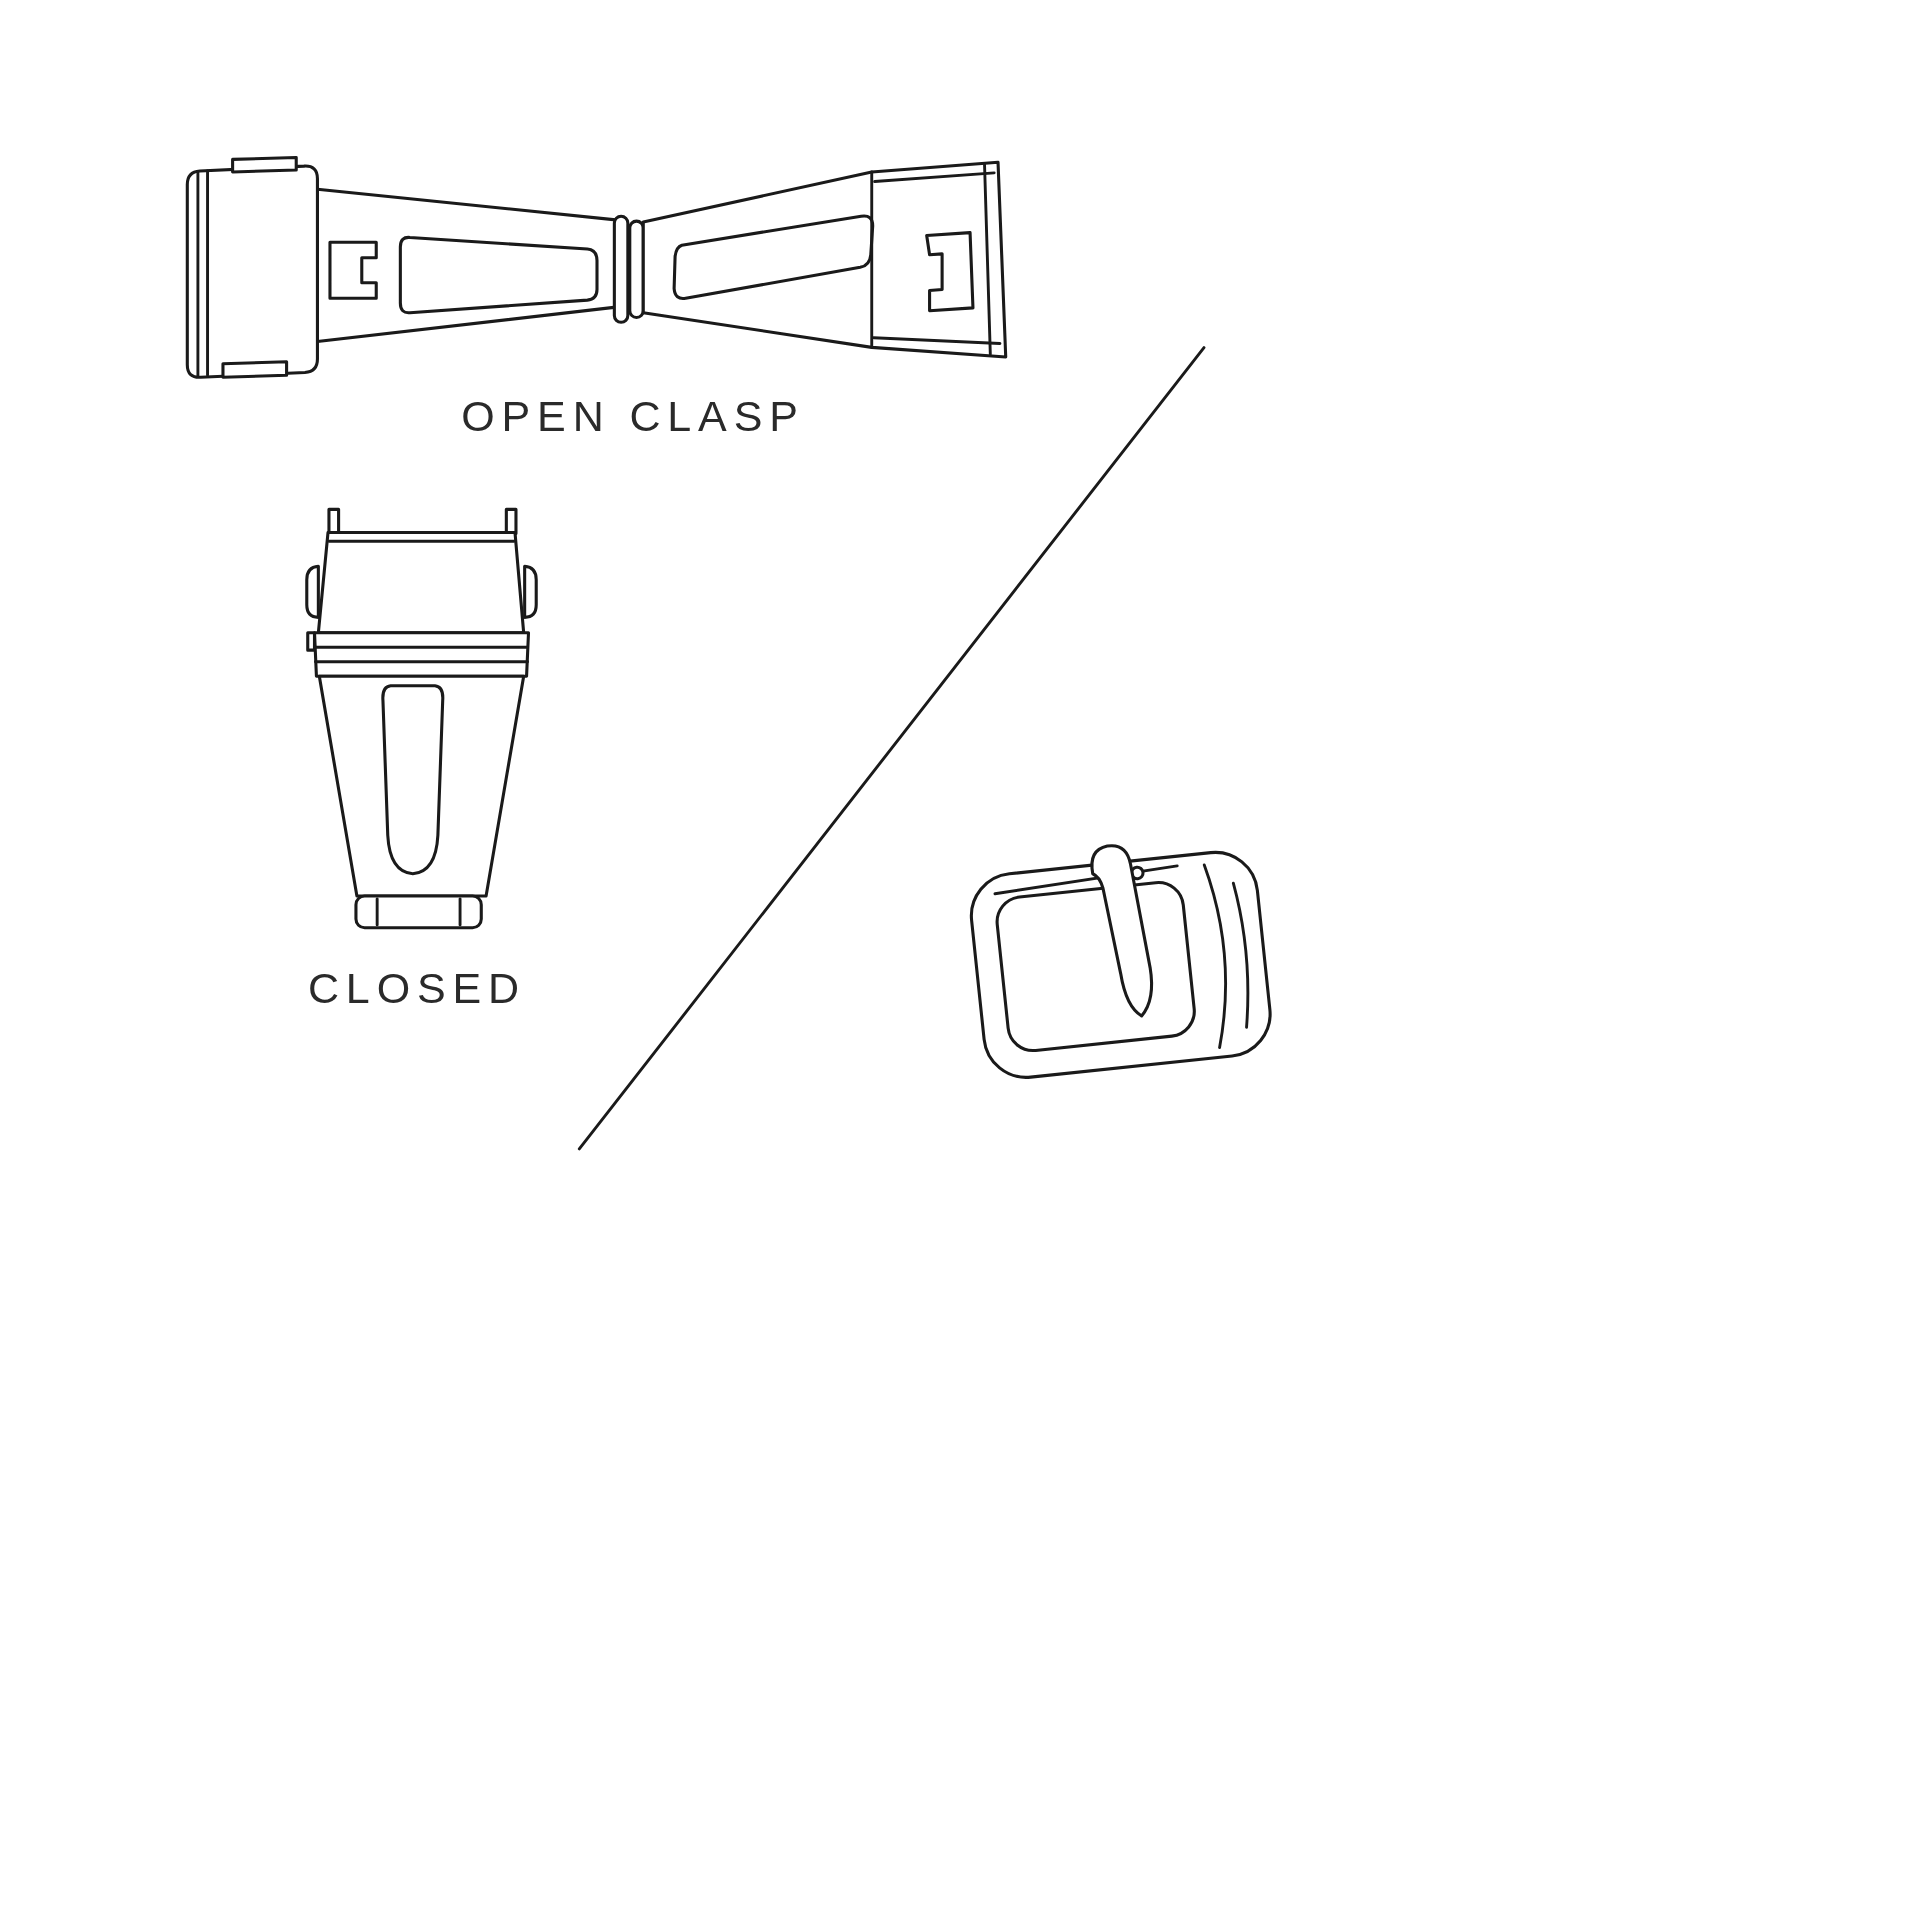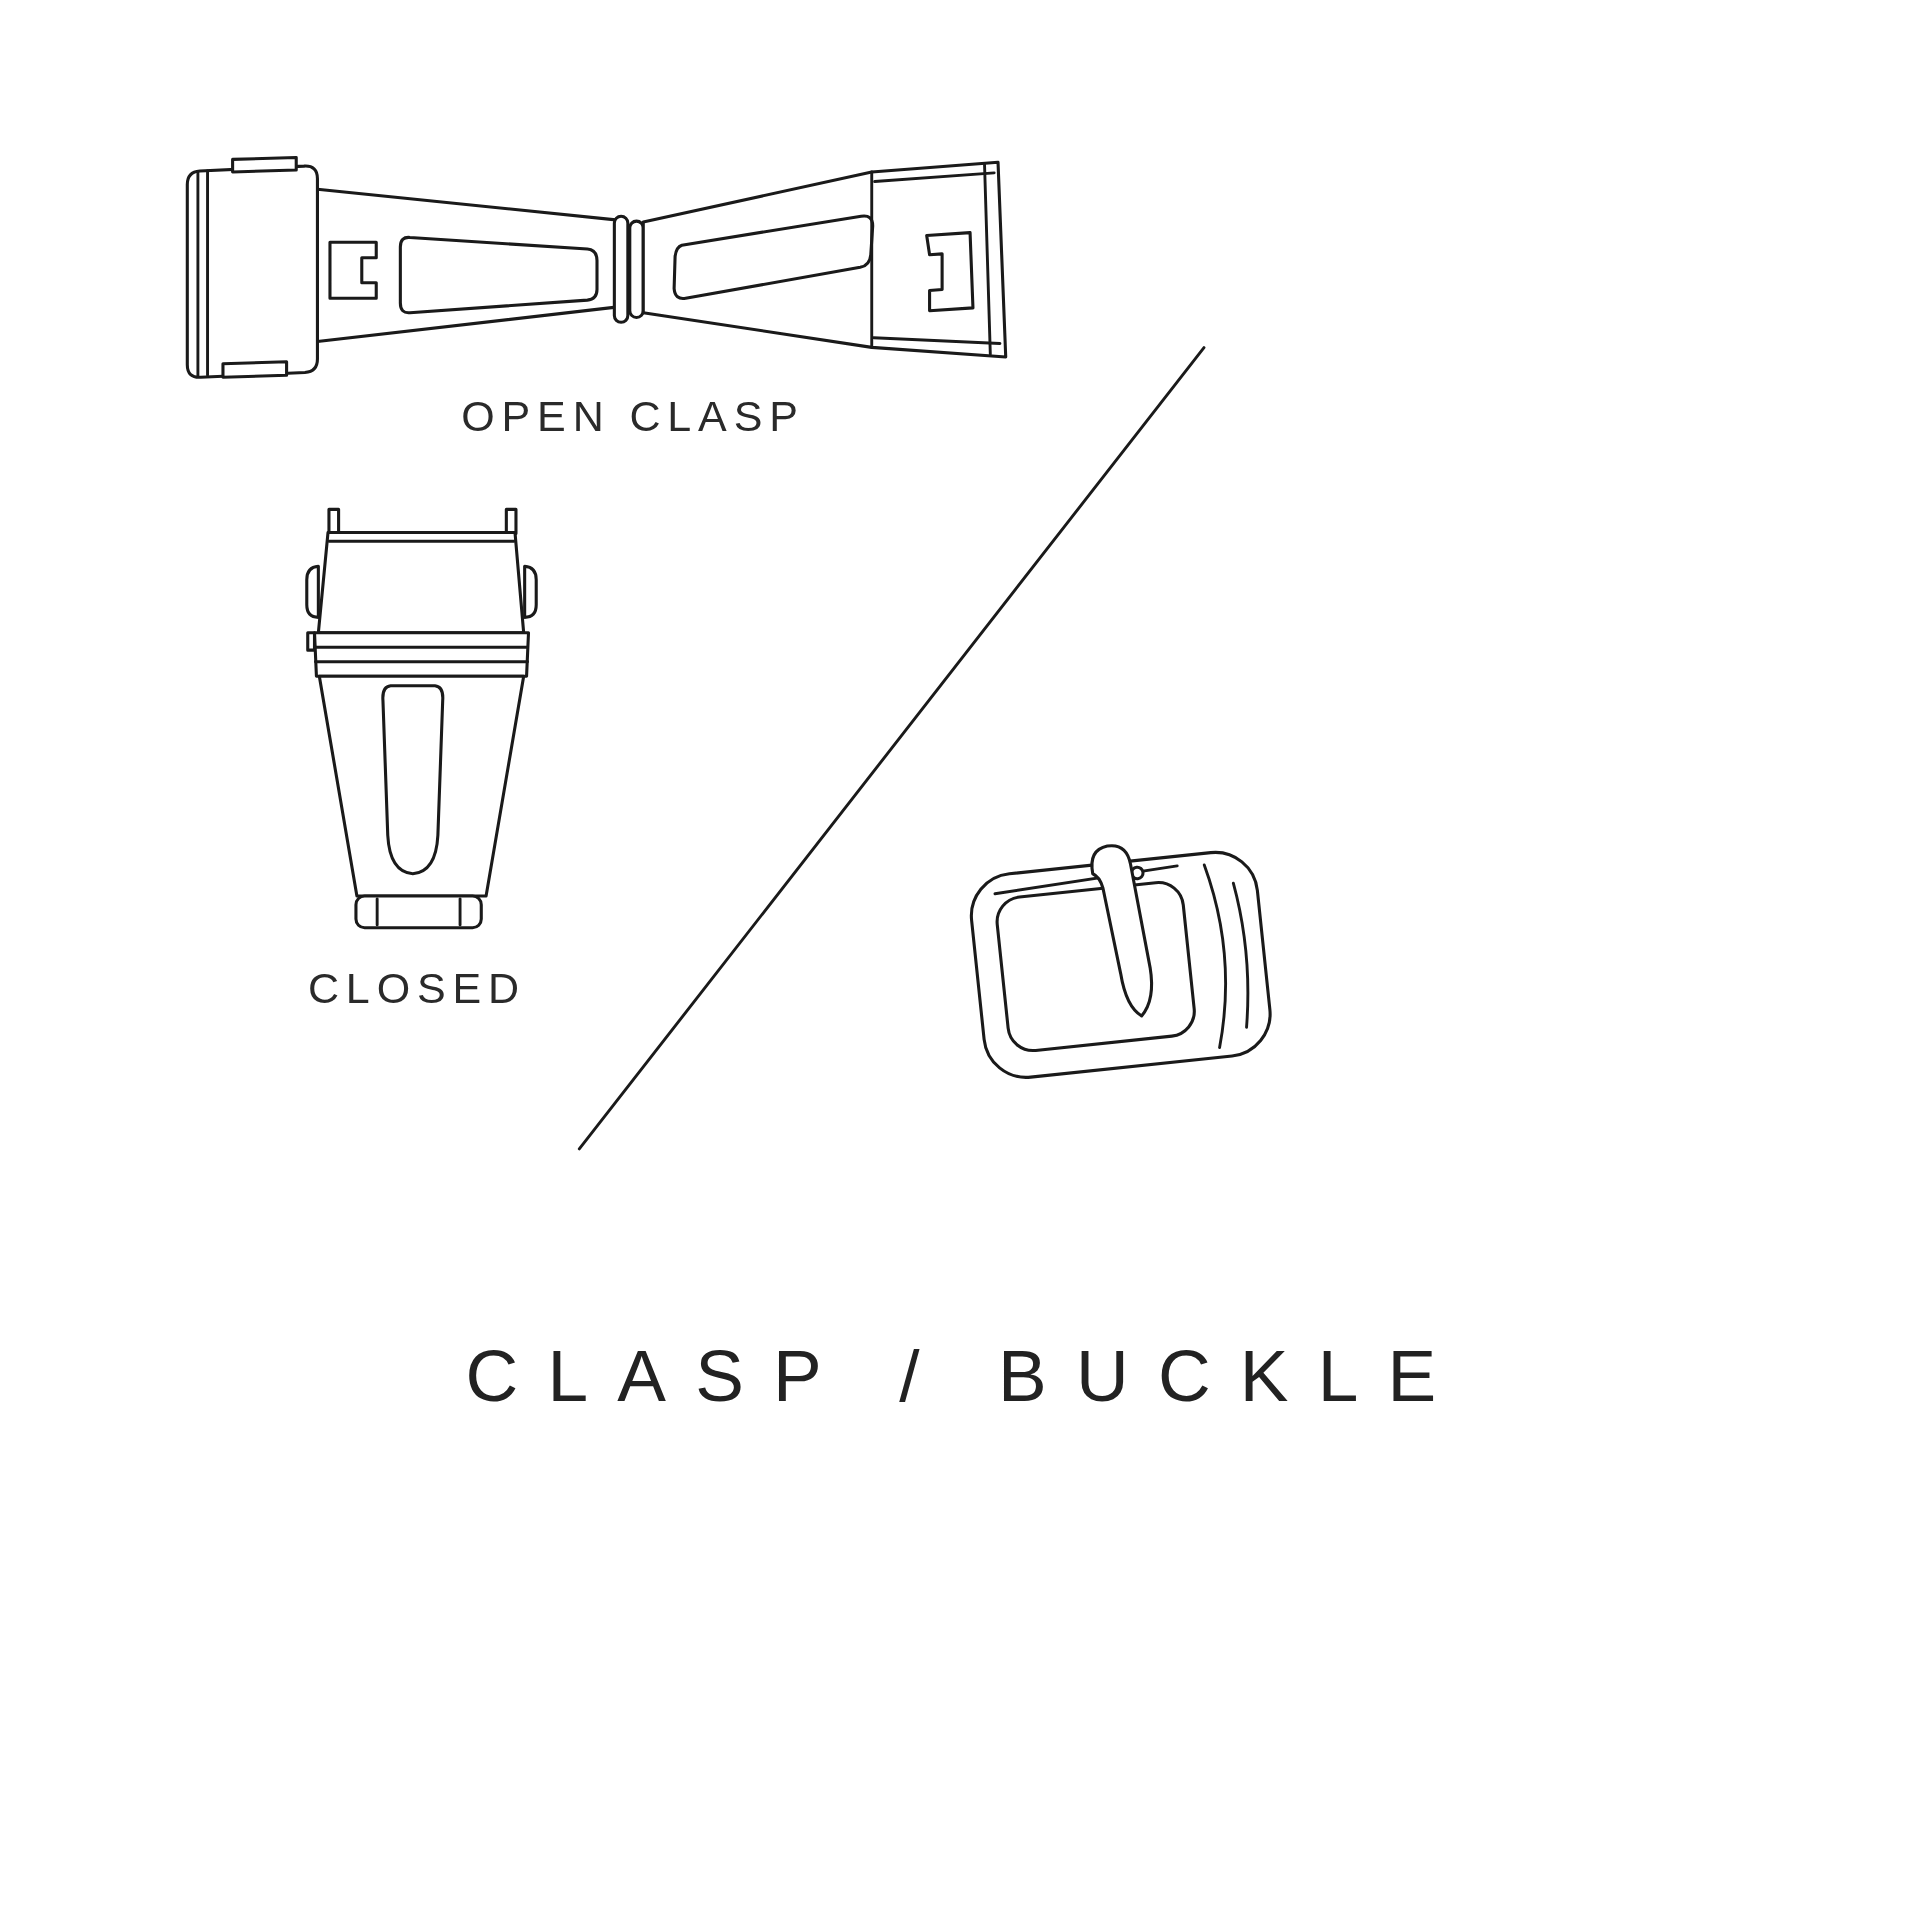--- a/index.html
+++ b/index.html
@@ -102,16 +102,15 @@
       <rect class="shape" x="20" y="38" width="298" height="212" rx="44"></rect>
       <rect class="shape" x="46" y="63" width="194" height="160" rx="26"></rect>
       <path class="line" d="M266,50 Q290,146 262,240"></path>
       <path class="line" d="M294,72 Q306,146 292,222"></path>
       <path class="line" d="M47,57 L238,48"></path>
       <circle class="shape" cx="196" cy="51" r="6"></circle>
       <path class="shape" d="M150,47 Q148,22 168,20 Q188,19 190,41 L199,150 Q201,184 185,199 Q170,188 168,153 L159,63 Q157,51 150,47 Z"></path>
     </g>
   </svg>
 
-  <div class="page-title">CLASP / BUCKLE</div>
 
 </div>
 
 
 </body></html>

